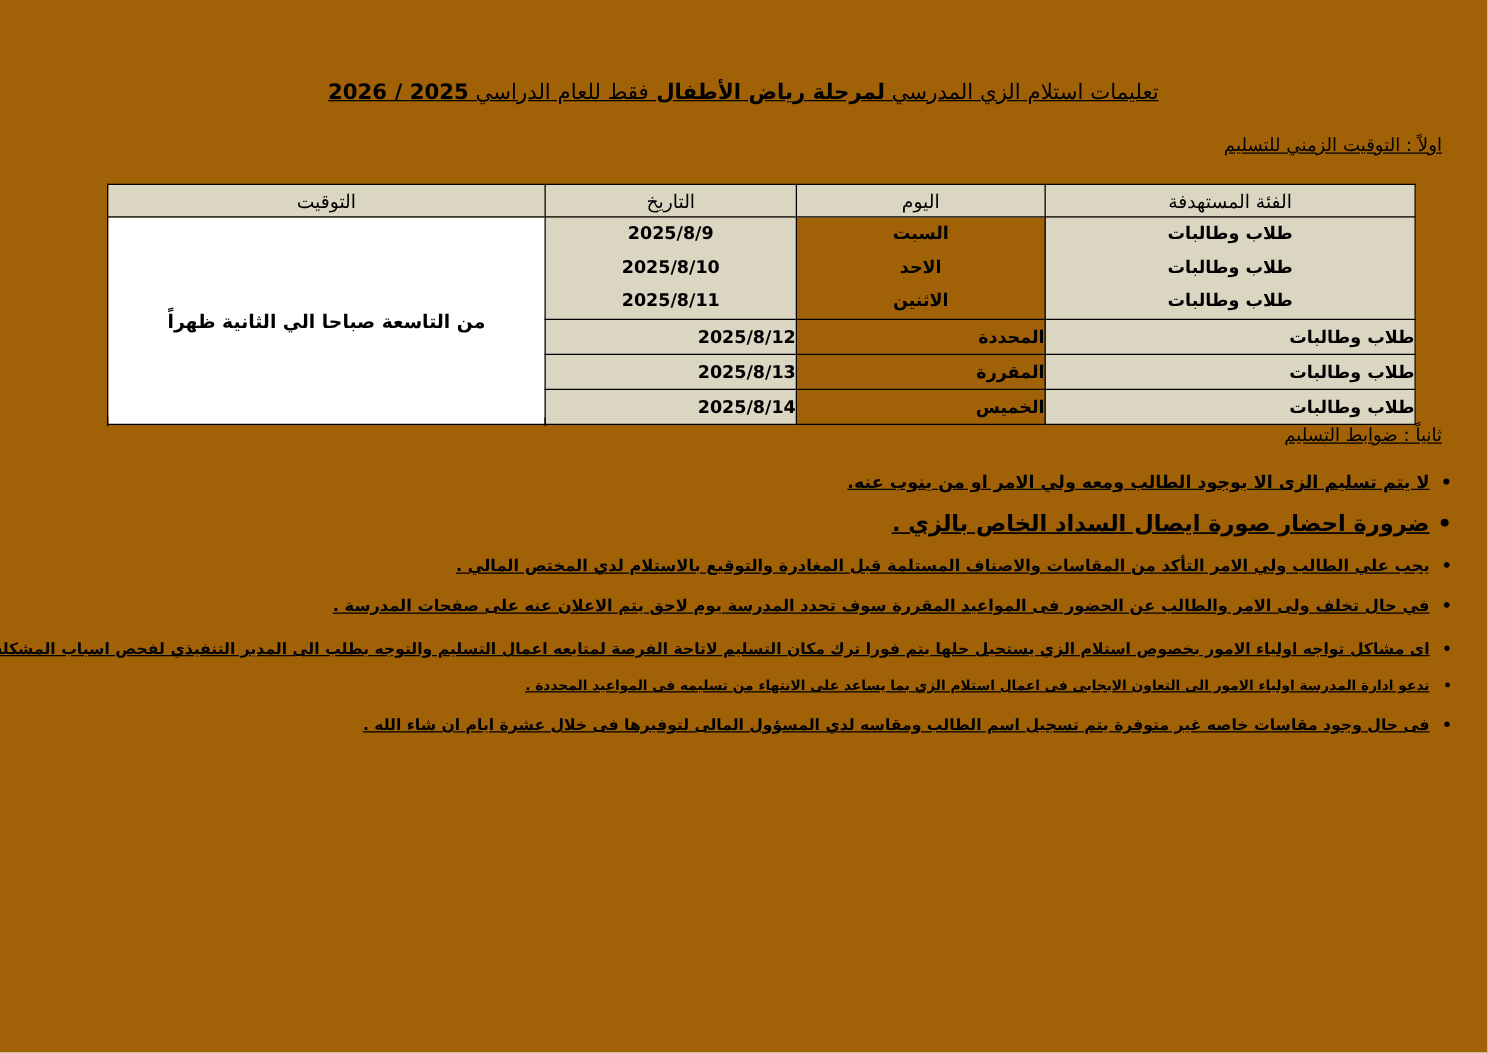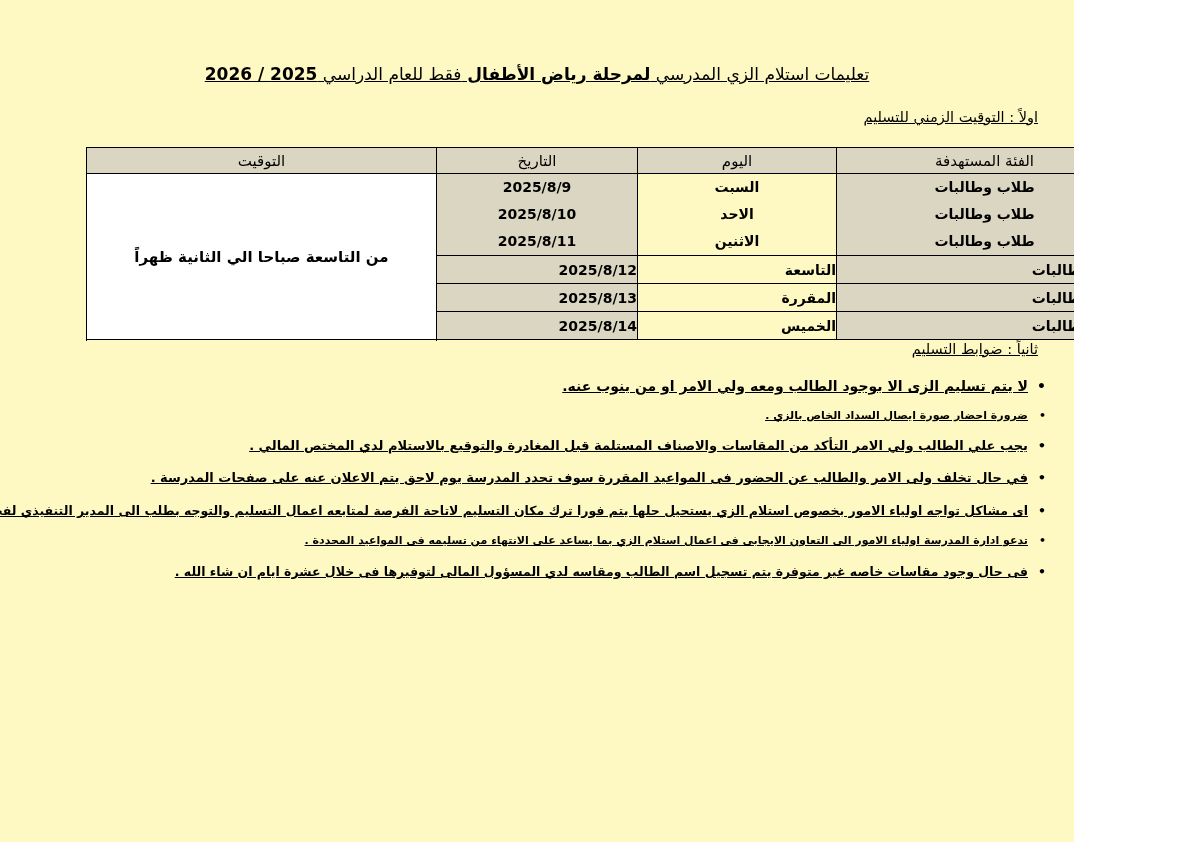--- a/index.html
+++ b/index.html
@@ -1,17 +1,17 @@
 <!DOCTYPE html>
 <html lang="ar" style="--table_shade: #dbd6c2; --border: #000000; --text: #000000;"><head>
 <meta charset="utf-8">
 <style>
   html,body{margin:0;padding:0;background:#ffffff;}
   .page{
-    position:relative;width:1074px;height:842px;background:#fef9c3;overflow:hidden;
+    position:relative;width:1190px;height:842px;background:#a16207;overflow:hidden;
     font-family:"DejaVu Sans",sans-serif;color:#000;direction:rtl;
   }
   
   .doc-title{position:absolute;top:62px;left:0;right:0;text-align:center;font-size:17px;line-height:1.5;}
   .doc-title .u{text-decoration:underline;}
   .doc-title .b{font-weight:bold;}
   
   .sec-head{position:absolute;right:36px;font-size:14.5px;text-decoration:underline;white-space:nowrap;}
   #sec1{top:109px;}
   #sec2{top:341px;}
@@ -44,21 +44,21 @@
     position:absolute;top:378px;right:26px;left:10px;
     list-style:none;margin:0;padding:0;
   }
   ul.rules li{
     position:relative;direction:rtl;text-align:right;font-weight:bold;
     padding-right:20px;margin-bottom:15px;white-space:nowrap;
   }
   ul.rules li::before{content:"\2022";position:absolute;right:2px;top:0;}
   ul.rules li .rt{text-decoration:underline;}
   ul.rules li:nth-child(1){font-size:14px;}
-  ul.rules li:nth-child(2){font-size:11px;margin-bottom:16px;text-decoration:underline;}
+  ul.rules li:nth-child(2){font-size:18px;margin-bottom:16px;text-decoration:underline;}
   ul.rules li:nth-child(3){font-size:13px;margin-bottom:17px;}
   ul.rules li:nth-child(4){font-size:13px;margin-bottom:18px;}
   ul.rules li:nth-child(5){font-size:12.5px;margin-bottom:16px;}
   ul.rules li:nth-child(6){font-size:11px;margin-bottom:17px;}
   ul.rules li:nth-child(7){font-size:12.5px;}
 </style>
 </head>
 <body>
 
 <div class="page">
@@ -98,21 +98,21 @@
         </td>
         <td class="shade btxt group-cell">
           <div>2025/8/9</div>
           <div>2025/8/10</div>
           <div>2025/8/11</div>
         </td>
         <td class="timing" rowspan="4">من التاسعة صباحا الي الثانية ظهراً</td>
       </tr>
       <tr class="data-row">
         <td class="shade btxt">طلاب وطالبات</td>
-        <td class="btxt">التاسعة</td>
+        <td class="btxt">المحددة</td>
         <td class="shade btxt">2025/8/12</td>
       </tr>
       <tr class="data-row">
         <td class="shade btxt">طلاب وطالبات</td>
         <td class="btxt">المقررة</td>
         <td class="shade btxt">2025/8/13</td>
       </tr>
       <tr class="data-row">
         <td class="shade btxt">طلاب وطالبات</td>
         <td class="btxt">الخميس</td>

